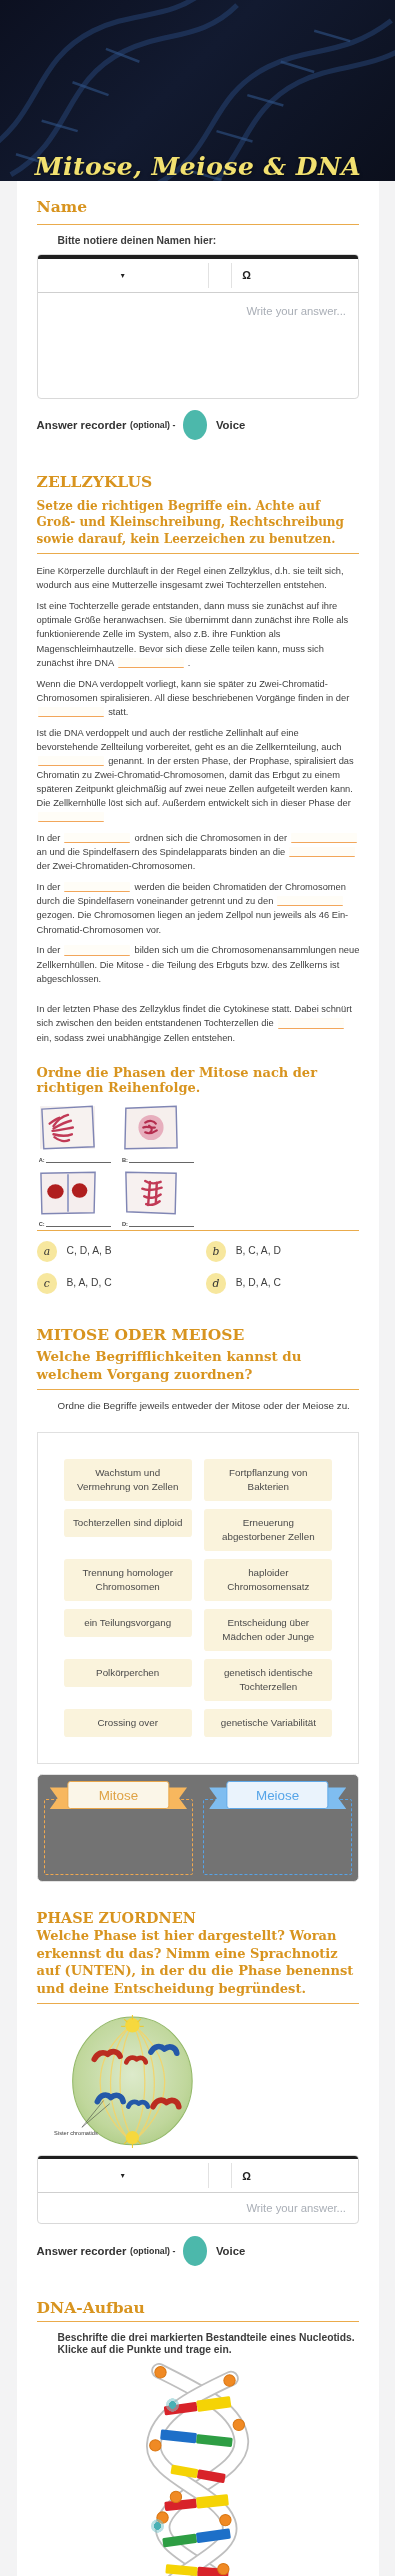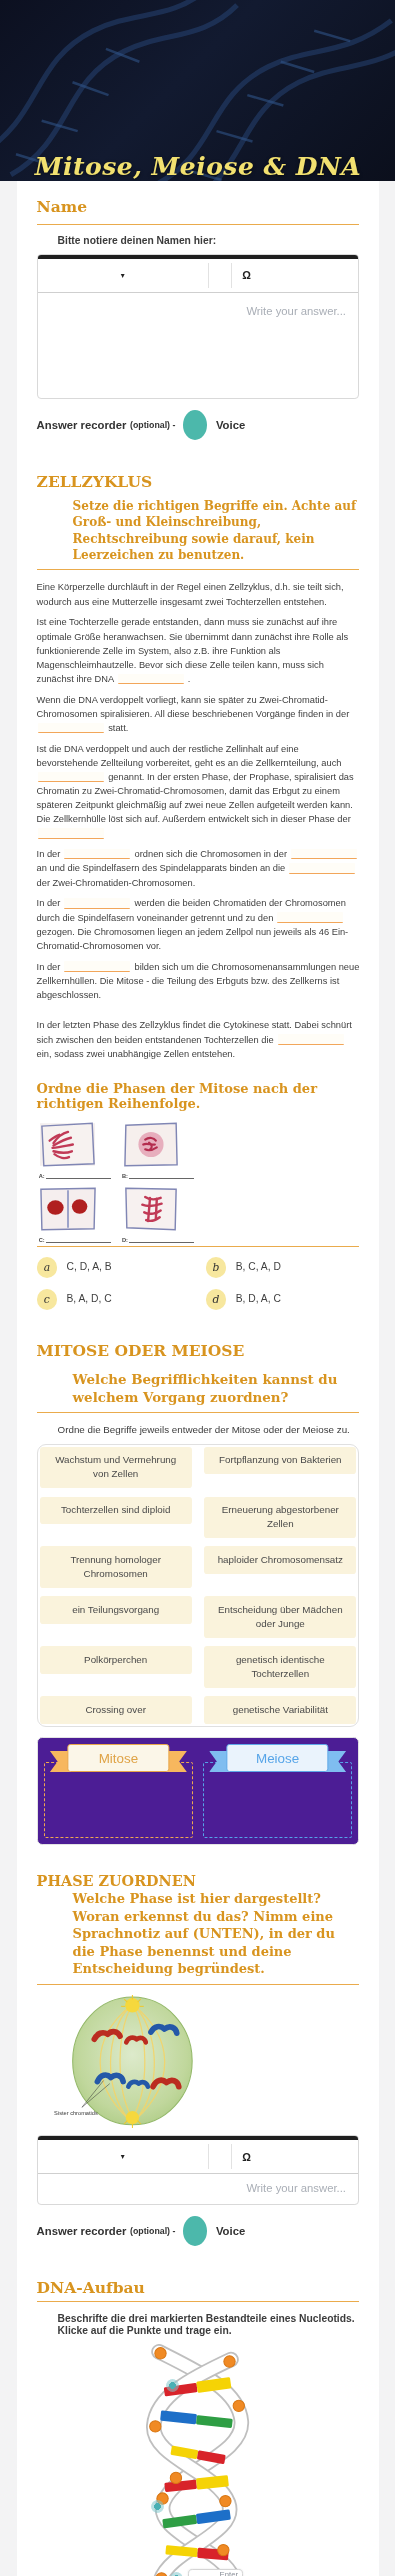--- a/index.html
+++ b/index.html
@@ -26,21 +26,21 @@
   
   .card {
     margin: 0 17px; background: #fff; padding: 9.3px 19.6px 20.6px 19.6px; min-height: 3297px;
   }
   .section-title {
     font-family: "DejaVu Serif", serif; font-weight: bold;
     color: #d8941f; font-size: 15.5px; margin: 7.2px 0 7.2px;
   }
   .h-sub {
     font-family: "DejaVu Serif", serif; font-weight: bold;
-    color: #d8941f; font-size: 12px; line-height: 1.35; margin-bottom: 6.2px; margin-left: 36px;
+    color: #d8941f; font-size: 12px; line-height: 1.35; margin-bottom: 6.2px;
   }
   .h-line {
     font-family: "DejaVu Serif", serif; font-weight: bold;
     color: #d8941f; font-size: 13px; margin-bottom: 8.2px;
   }
   .divider { border: none; border-top: 1px solid #eaab4c; margin: 0 0 10.3px 0; }
   .q-bold { font-size: 10.3px; font-weight: bold; color: #3c3c3c; margin-bottom: 8.2px; padding-left: 21px; }
   .body-text { font-size: 9.3px; line-height: 1.52; color: #3e3e3e; margin-bottom: 6.7px; }
   .body-text.extra-top { margin-top: 16.5px; }
   .blank {
@@ -80,30 +80,30 @@
   
   .mcq { display: grid; grid-template-columns: 1fr 1fr; row-gap: 11.3px; column-gap: 15.5px; margin-top: 8.2px; }
   .mcq-option { display: flex; align-items: flex-start; cursor: pointer; }
   .mcq-letter {
     flex: 0 0 20.6px; width:20.6px; height: 20.6px; border-radius: 50%;
     background: #f7e79e; color: #333; display:flex; align-items:center; justify-content:center;
     font-family: "DejaVu Serif", serif; font-style: italic; font-size: 10.8px; margin-right: 9.3px;
   }
   .mcq-text { font-size: 10.3px; color: #3f3f3f; line-height: 1.4; padding-top: 3.1px; max-width: 118px; }
   
-  .chips-wrap { border: 0.5px solid #e0e0e0; border-radius: 9px; padding: 2px; margin-top: 9px; }
+  .chips-wrap { border: 0.5px solid #e0e0e0; border-radius: 0; padding: 26px; margin-top: 21px; }
   .chips-grid { display: grid; grid-template-columns: 1fr 1fr; gap: 8.2px 12.4px; }
   .chip {
     background: #faf3dc; border-radius: 3.1px; padding: 6.7px 9.3px;
     font-size: 9.8px; color: #4a4a4a; text-align: center; line-height: 1.45; cursor: grab;
     align-self: start;
   }
   
   .buckets { border: 0.5px solid #e3e3e3; border-radius: 5.2px; padding: 6.2px; margin-top: 10.3px;
-    display: flex; gap: 10px; background:#4c1d95;text-decoration:underline; }
+    display: flex; gap: 10px; background:#737373;text-decoration:underline; }
   .bucket { position: relative; flex: 1; }
   .zone { border: 1px dashed #f0a84f; border-radius: 2.1px; height: 76px; margin-top: 17.5px; }
   .zone.blue { border-color: #55a3e8; }
   .ribbon { position: absolute; top: 0; left: 50%; transform: translateX(-50%); width: 92%; height: 30px; z-index: 2; }
   .wing { position: absolute; top: 6.2px; height: 21.6px; width: 22%; }
   .wing.l { left: 0; clip-path: polygon(0 0,100% 0,100% 100%,0 100%,26% 50%); }
   .wing.r { right: 0; clip-path: polygon(0 0,100% 0,74% 50%,100% 100%,0 100%); }
   .ribbon.orange .wing { background: #f7b75e; }
   .ribbon.blue .wing { background: #7fbdf0; }
   .rib-center {
@@ -284,21 +284,21 @@
       <div class="mcq-option">
         <span class="mcq-letter">c</span>
         <span class="mcq-text">B, A, D, C</span>
       </div>
       <div class="mcq-option">
         <span class="mcq-letter">d</span>
         <span class="mcq-text">B, D, A, C</span>
       </div>
     </div>
 
-  <h2 class="section-title mt-60" style="margin-bottom:10px">MITOSE ODER MEIOSE</h2>
+  <h2 class="section-title mt-60" style="margin-bottom:3px">MITOSE ODER MEIOSE</h2>
   <div class="h-sub" style="font-size:13.4px">Welche Begrifflichkeiten kannst du welchem Vorgang zuordnen?</div>
   <hr class="divider">
   <p class="q-bold" style="font-weight:normal;font-size:9.8px">Ordne die Begriffe jeweils entweder der Mitose oder der Meiose zu.</p>
 
   <div class="chips-wrap">
     <div class="chips-grid" id="chips-grid">
         <div class="chip">Wachstum und Vermehrung von Zellen</div>
         <div class="chip">Fortpflanzung von Bakterien</div>
         <div class="chip">Tochterzellen sind diploid</div>
         <div class="chip">Erneuerung abgestorbener Zellen</div>

